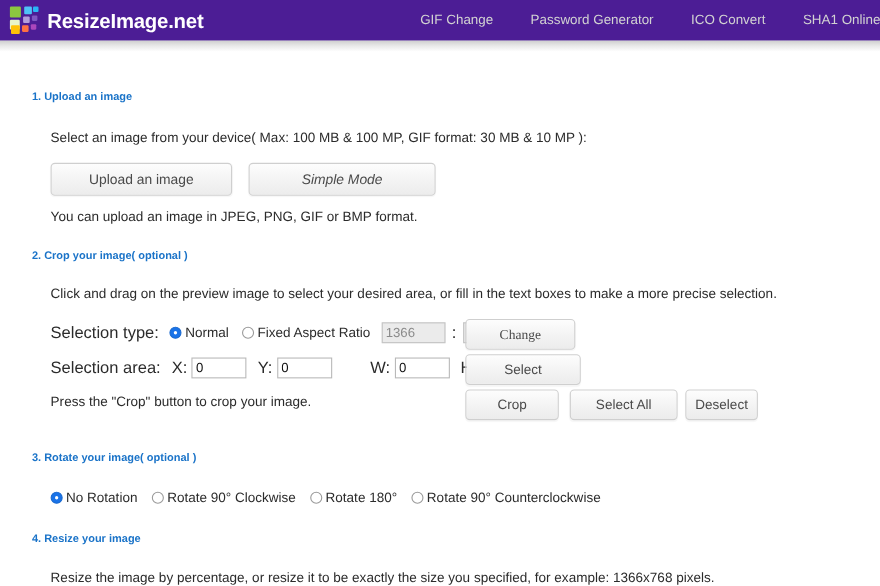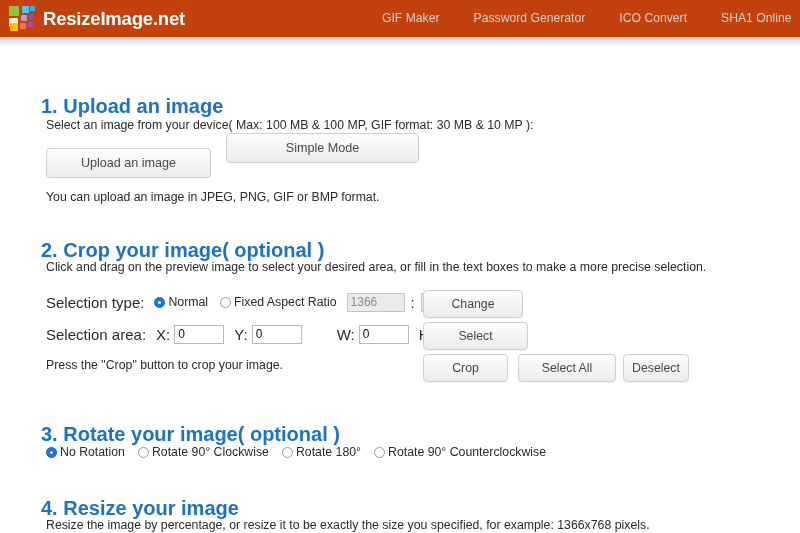--- a/index.html
+++ b/index.html
@@ -10,21 +10,21 @@
     overflow: hidden;
     background: #ffffff;
     font-family: "Liberation Sans", sans-serif;
   }
 
   
   .header {
     position: absolute;
     top: 0; left: 0;
     width: 800px; height: 37px;
-    background: #c2410c;
+    background: #4c1d95;
     display: flex;
     align-items: center;
   }
   .header-under {
     position: absolute;
     top: 37px; left: 0;
     width: 800px; height: 10px;
     background: linear-gradient(to bottom, #cfcfcf 0%, #e8e8e8 45%, #ffffff 100%);
   }
   .brand {
@@ -66,23 +66,23 @@
   }
 
   
   .page {
     position: absolute;
     top: 47px; left: 0;
     width: 800px;
   }
   h2.section-title {
     color: #1a73c8;
-    font-size: 20px;
+    font-size: 10px;
     font-weight: bold;
-    margin: 12px;
+    margin: 0;
     padding: 0;
     white-space: nowrap;
   }
   .para {
     font-size: 12.3px;
     color: #2b2b2b;
     white-space: nowrap;
   }
   .row { position: absolute; white-space: nowrap; }
 
@@ -165,38 +165,38 @@
       <i style="left:0px;  top:12px; width:9px;  height:9px;  background:#e9f5c8;"></i>
       <i style="left:12px; top:9px;  width:6px;  height:6px;  background:#b39ddb;"></i>
       <i style="left:20px; top:8px;  width:5px;  height:5px;  background:#7e57c2;"></i>
       <i style="left:1px;  top:17px; width:8px;  height:8px;  background:#ffc107;"></i>
       <i style="left:11px; top:17px; width:6px;  height:6px;  background:#ff7043;"></i>
       <i style="left:19px; top:16px; width:5px;  height:5px;  background:#ab47bc;"></i>
     </span>
     <span class="brand-name">ResizeImage.net</span>
   </div>
   <nav class="nav">
-    <a href="#">GIF Maker</a>
+    <a href="#">GIF Change</a>
     <a href="#">Password Generator</a>
     <a href="#">ICO Convert</a>
     <a href="#">SHA1 Online</a>
 
   </nav>
 </div>
 <div class="header-under"></div>
 
 <div class="page">
 
   <h2 class="section-title row" style="left:29px; top:36px;">1. Upload an image</h2>
 
   <div class="para row" style="left:46px; top:71px;">Select an image from your device( Max: 100 MB &amp; 100 MP, GIF format: 30 MB &amp; 10 MP ):</div>
 
   <div class="btn btn-big row" style="left:46px; top:101px; width:165px;">Upload an image</div>
 
-  <div class="btn btn-big row" style="left:226px; top:86px; width:193px;">Simple Mode</div>
+  <div class="btn btn-big row" style="left:226px; top:101px; width:170px;font-style:italic;">Simple Mode</div>
 
   <div class="para row" style="left:46px; top:143px;">You can upload an image in JPEG, PNG, GIF or BMP format.</div>
 
   <h2 class="section-title row" style="left:29px; top:180px;">2. Crop your image( optional )</h2>
 
   <div class="para row" style="left:46px; top:213px;">Click and drag on the preview image to select your desired area, or fill in the text boxes to make a more precise selection.</div>
 
   <div class="row" style="left:46px; top:246px; height:18px; display:flex; align-items:center;">
     <span class="inline-lbl" style="margin-right:10px;">Selection type:</span>
 
@@ -204,21 +204,21 @@
     <span class="lbl" style="margin-right:12px;">Normal</span>
 
     <span class="rad"></span>
     <span class="lbl" style="margin-right:10px;">Fixed Aspect Ratio</span>
 
     <input class="tb dis" style="width: 58px;" type="text" disabled="" value="1366">
     <span class="inline-lbl" style="margin:0 6px;">:</span>
     <input class="tb dis" style="width: 58px;" type="text" disabled="" value="768">
   </div>
 
-  <div class="btn row" style="left:423px; top:243px; width:100px;">Change</div>
+  <div class="btn row" style="left:423px; top:243px; width:100px;font-family:Liberation Serif, serif;">Change</div>
 
   <div class="row" style="left:46px; top:278px; height:18px; display:flex; align-items:center;">
     <span class="inline-lbl" style="margin-right:10px;">Selection area:</span>
 
     <span class="inline-lbl" style="margin-right:4px;">X:</span>
     <input class="tb" style="width: 50px;" type="text" value="0">
 
     <span class="inline-lbl" style="margin:0 4px 0 10px;">Y:</span>
     <input class="tb" style="width: 50px;" type="text" value="0">
 

